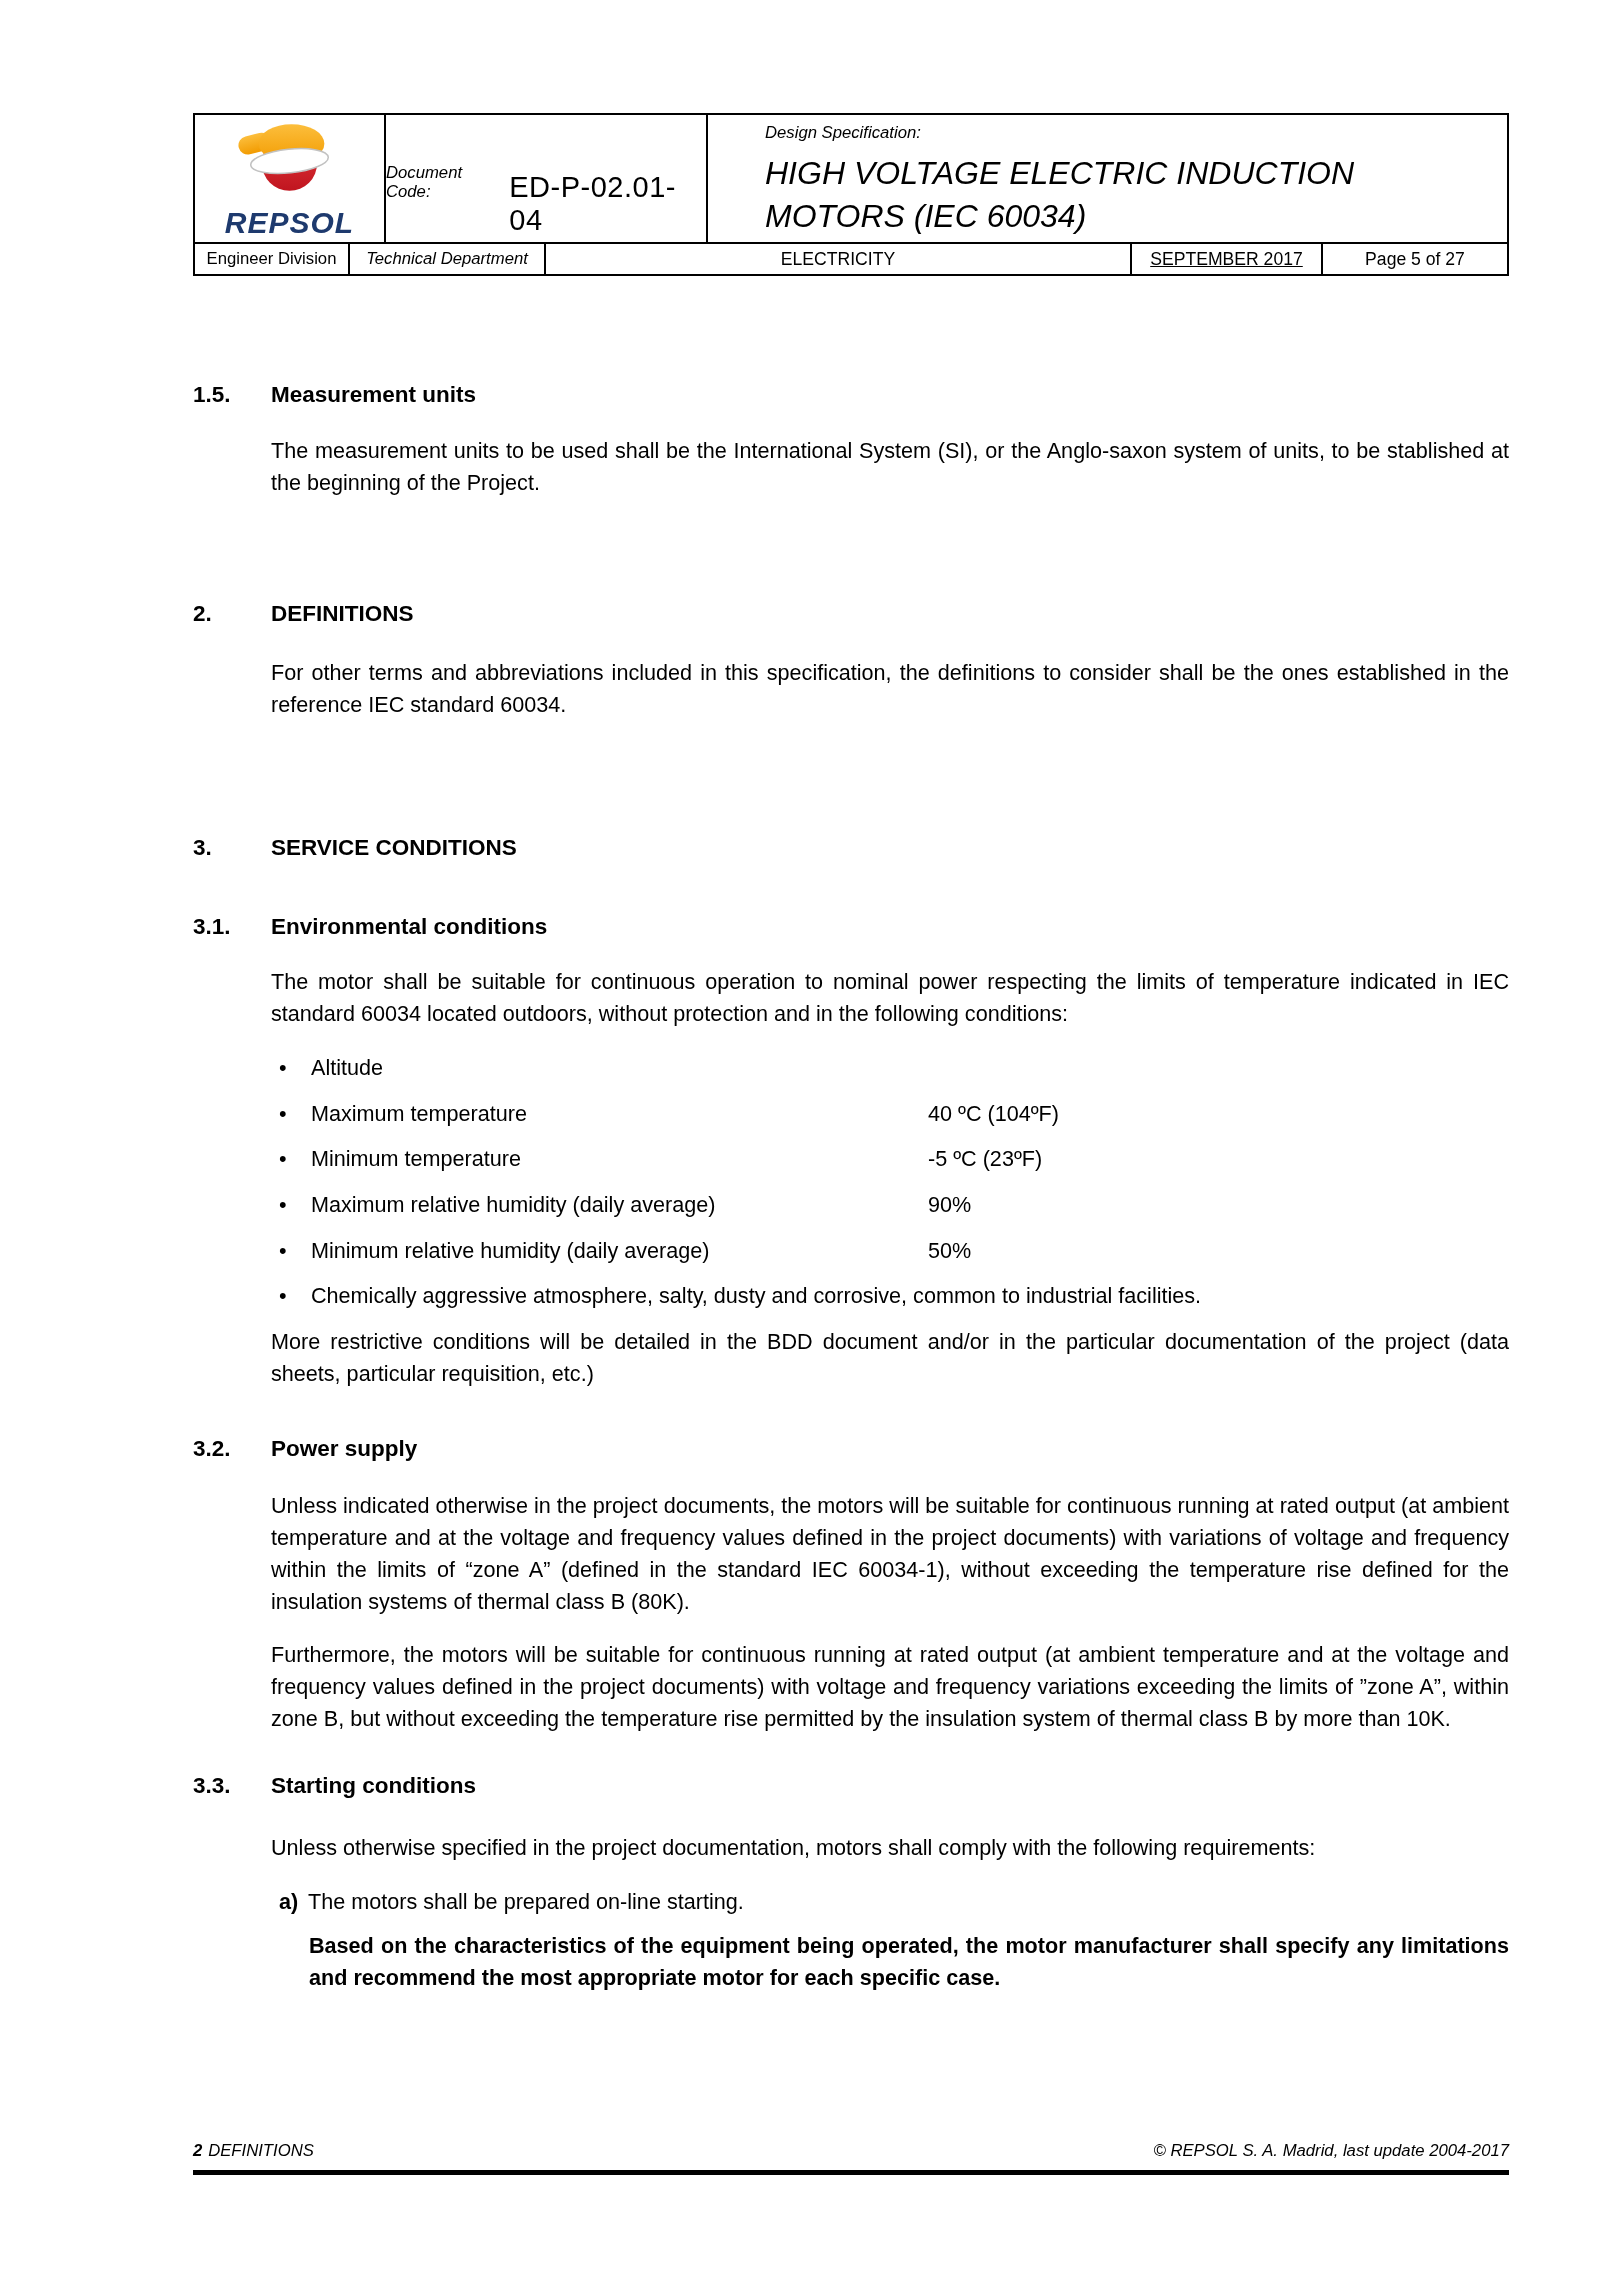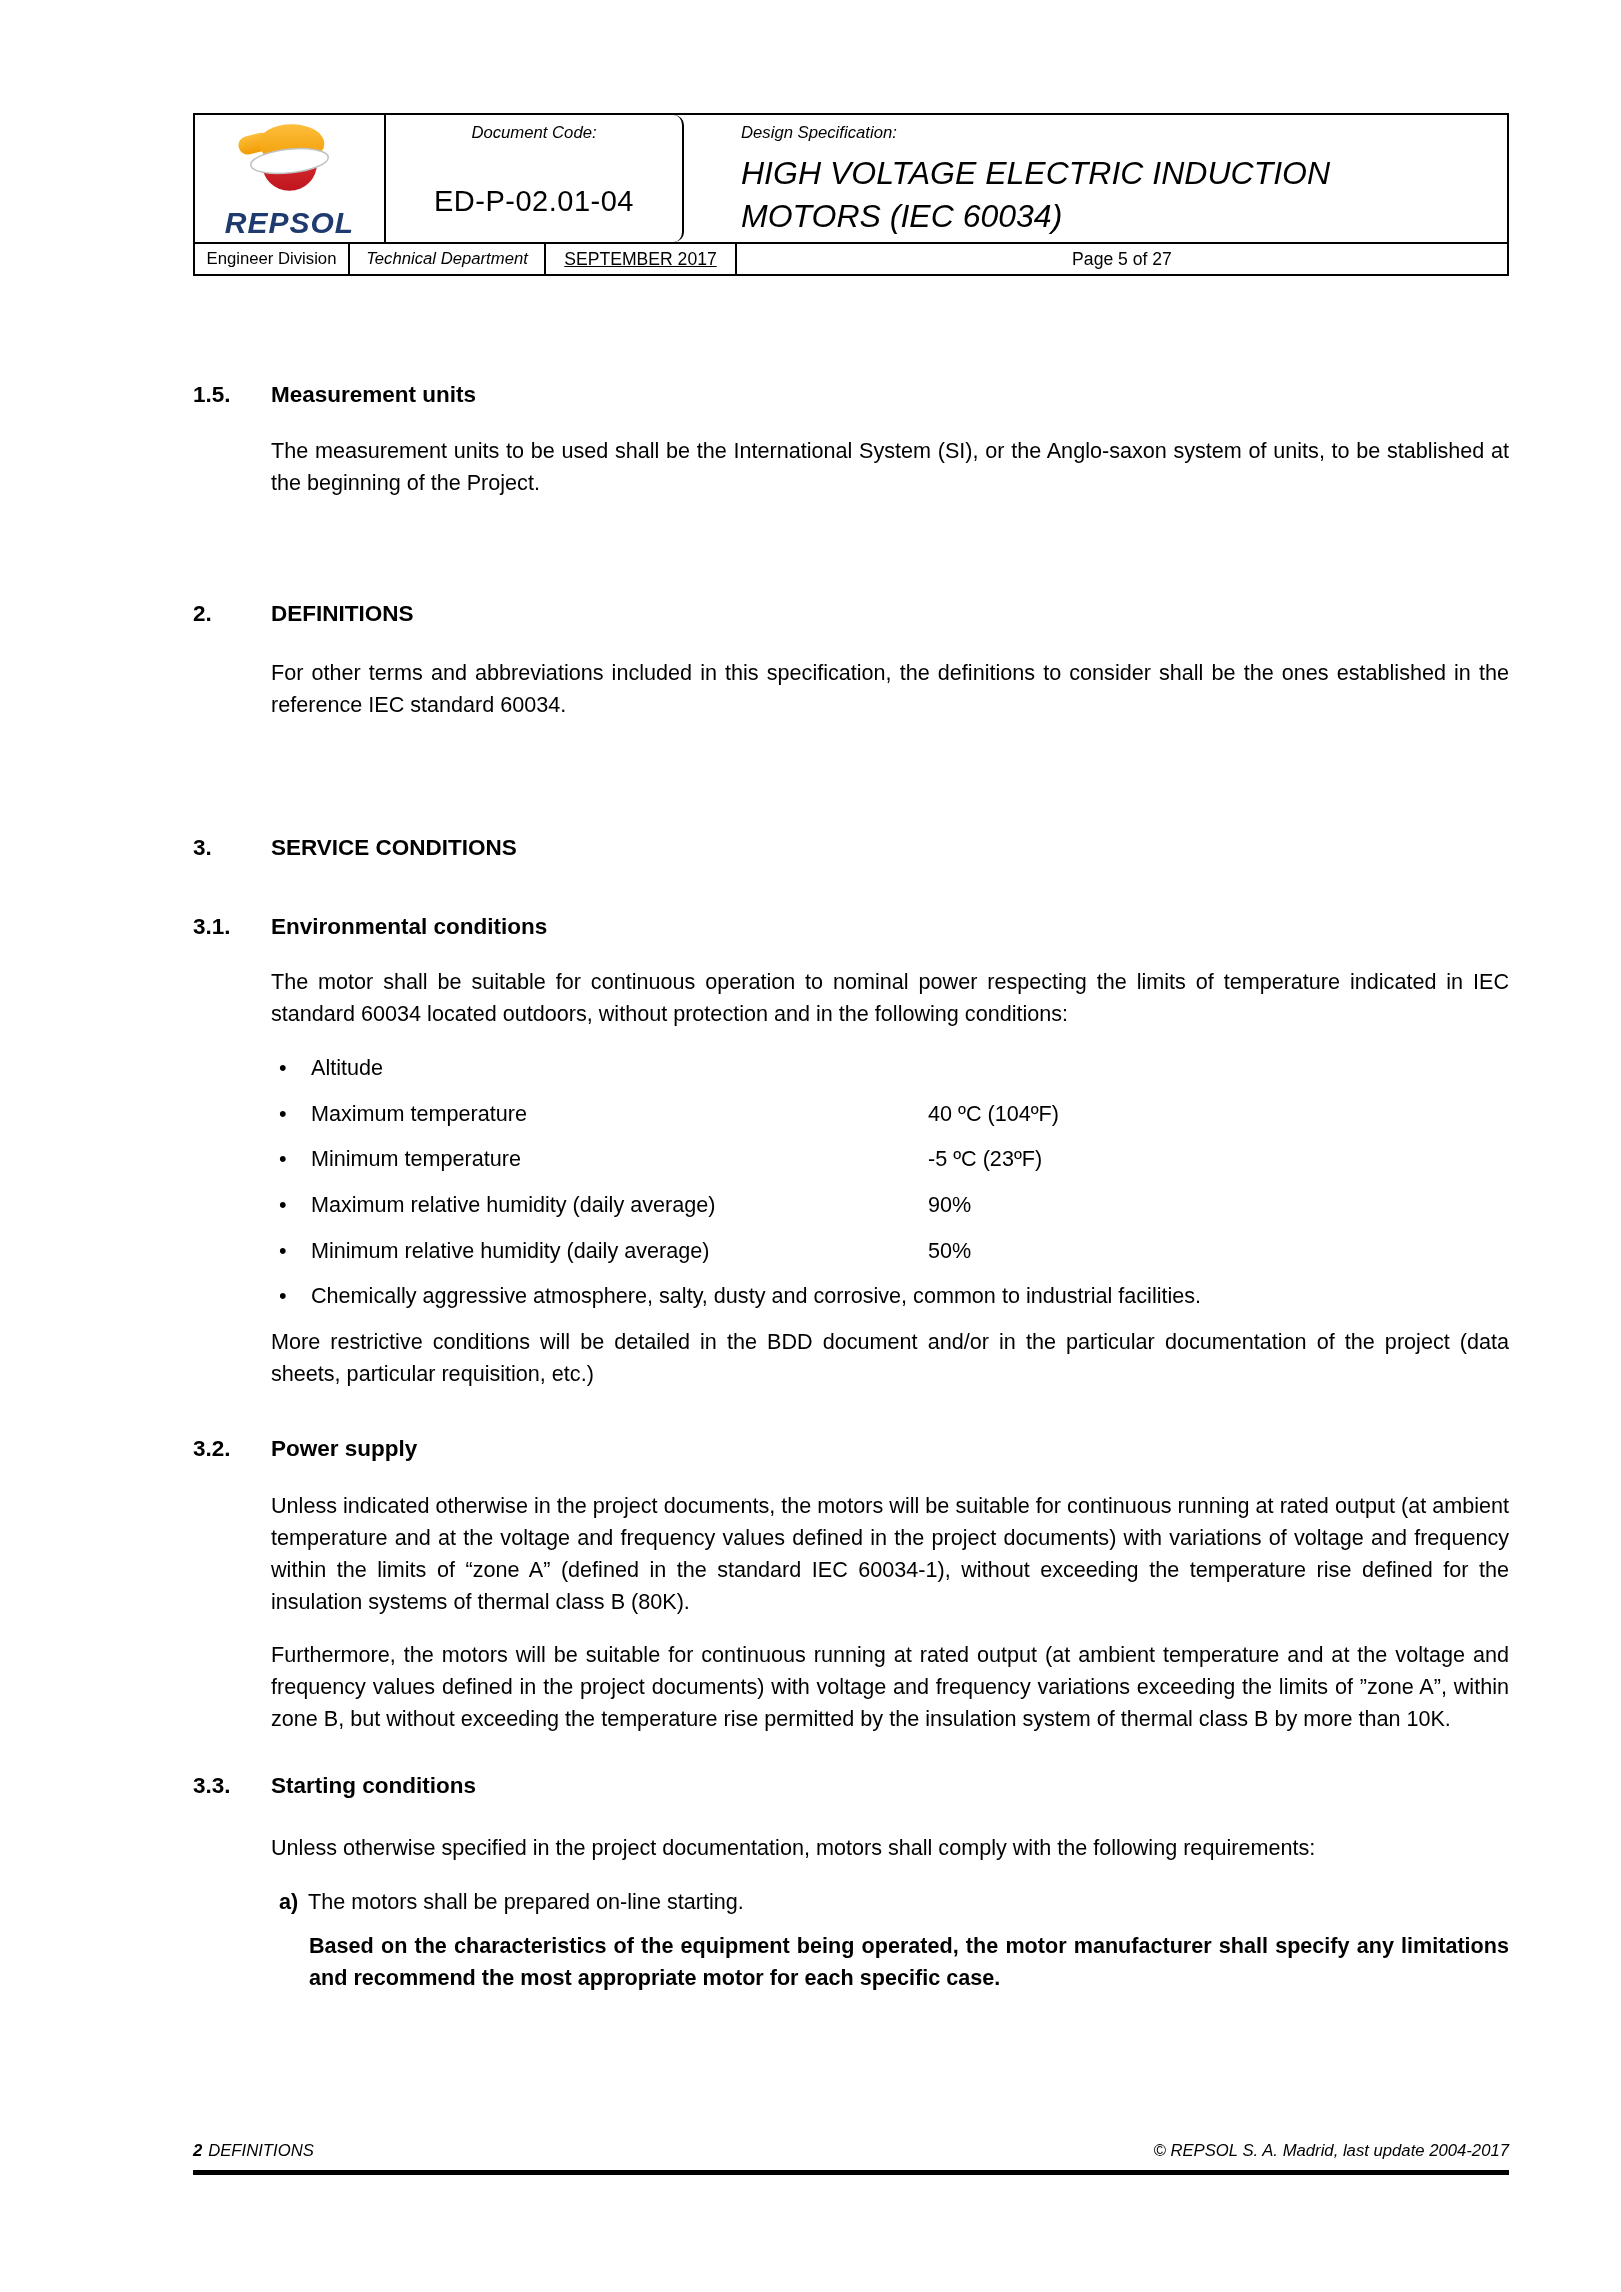--- a/index.html
+++ b/index.html
@@ -4,21 +4,21 @@
 <style>
   html, body { margin:0; padding:0; background:#ffffff; }
   body { width:1621px; height:2293px; font-family:"Liberation Sans", sans-serif; color:#000; }
   .page { position:relative; width:1621px; height:2293px; overflow:hidden; background:#fff; }
 
   
   .header-table { position:absolute; left:193px; top:113px; width:1316px; border:2.9px solid #000; box-sizing:border-box; background:#fff; }
   .ht-top { display:flex; height:127px; box-sizing:border-box; }
   .ht-top .cell { border-right:2px solid #000; box-sizing:border-box; }
   .cell-logo { width:191px; display:flex; flex-direction:column; align-items:center; justify-content:center; }
-  .cell-code { width:298px; display:flex; flex-direction:column; align-items:center; padding-top:7.8px; box-sizing:border-box;border-radius:10px; }
+  .cell-code { width:322px; display:flex; flex-direction:row; align-items:center; padding-top:7.8px; box-sizing:border-box; }
   .cell-design { flex:1; border-right:none !important; padding:7.8px 0 0 57px; box-sizing:border-box; }
   .small-label { font-style:italic; font-size:16.7px; line-height:19.6px; }
   .doc-code { font-weight:normal; font-size:29px; margin-top:43px; letter-spacing:0.5px; }
   .spec-title { font-style:italic; font-size:32px; line-height:43px; margin-top:9.8px; }
   .spec-title .t-line { display:block; }
 
   .ht-bottom { display:flex; height:32px; border-top:2.9px solid #000; box-sizing:border-box; }
   .ht-bottom .cell { display:flex; align-items:center; justify-content:center; font-size:17.6px; border-right:2px solid #000; box-sizing:border-box; }
   .ht-bottom .cell.last { border-right:none; }
   .c-eng { width:155px; font-size:16.7px !important; }
@@ -109,20 +109,21 @@
         <div class="spec-title">
           <span class="t-line">HIGH VOLTAGE ELECTRIC INDUCTION</span>
           <span class="t-line">MOTORS (IEC 60034)</span>
         </div>
       </div>
     </div>
 
     <div class="ht-bottom">
       <div class="cell c-eng">Engineer Division</div>
       <div class="cell c-tech">Technical Department</div>
+      <div class="cell c-elec">ELECTRICITY</div>
       <div class="cell c-date">SEPTEMBER 2017</div>
       <div class="cell c-page last">Page 5 of 27</div>
     </div>
   </div>
 
   <div class="content">
 
     <div class="sec mt-h15">
       <span class="num">1.5.</span>
       <span>Measurement units</span>

